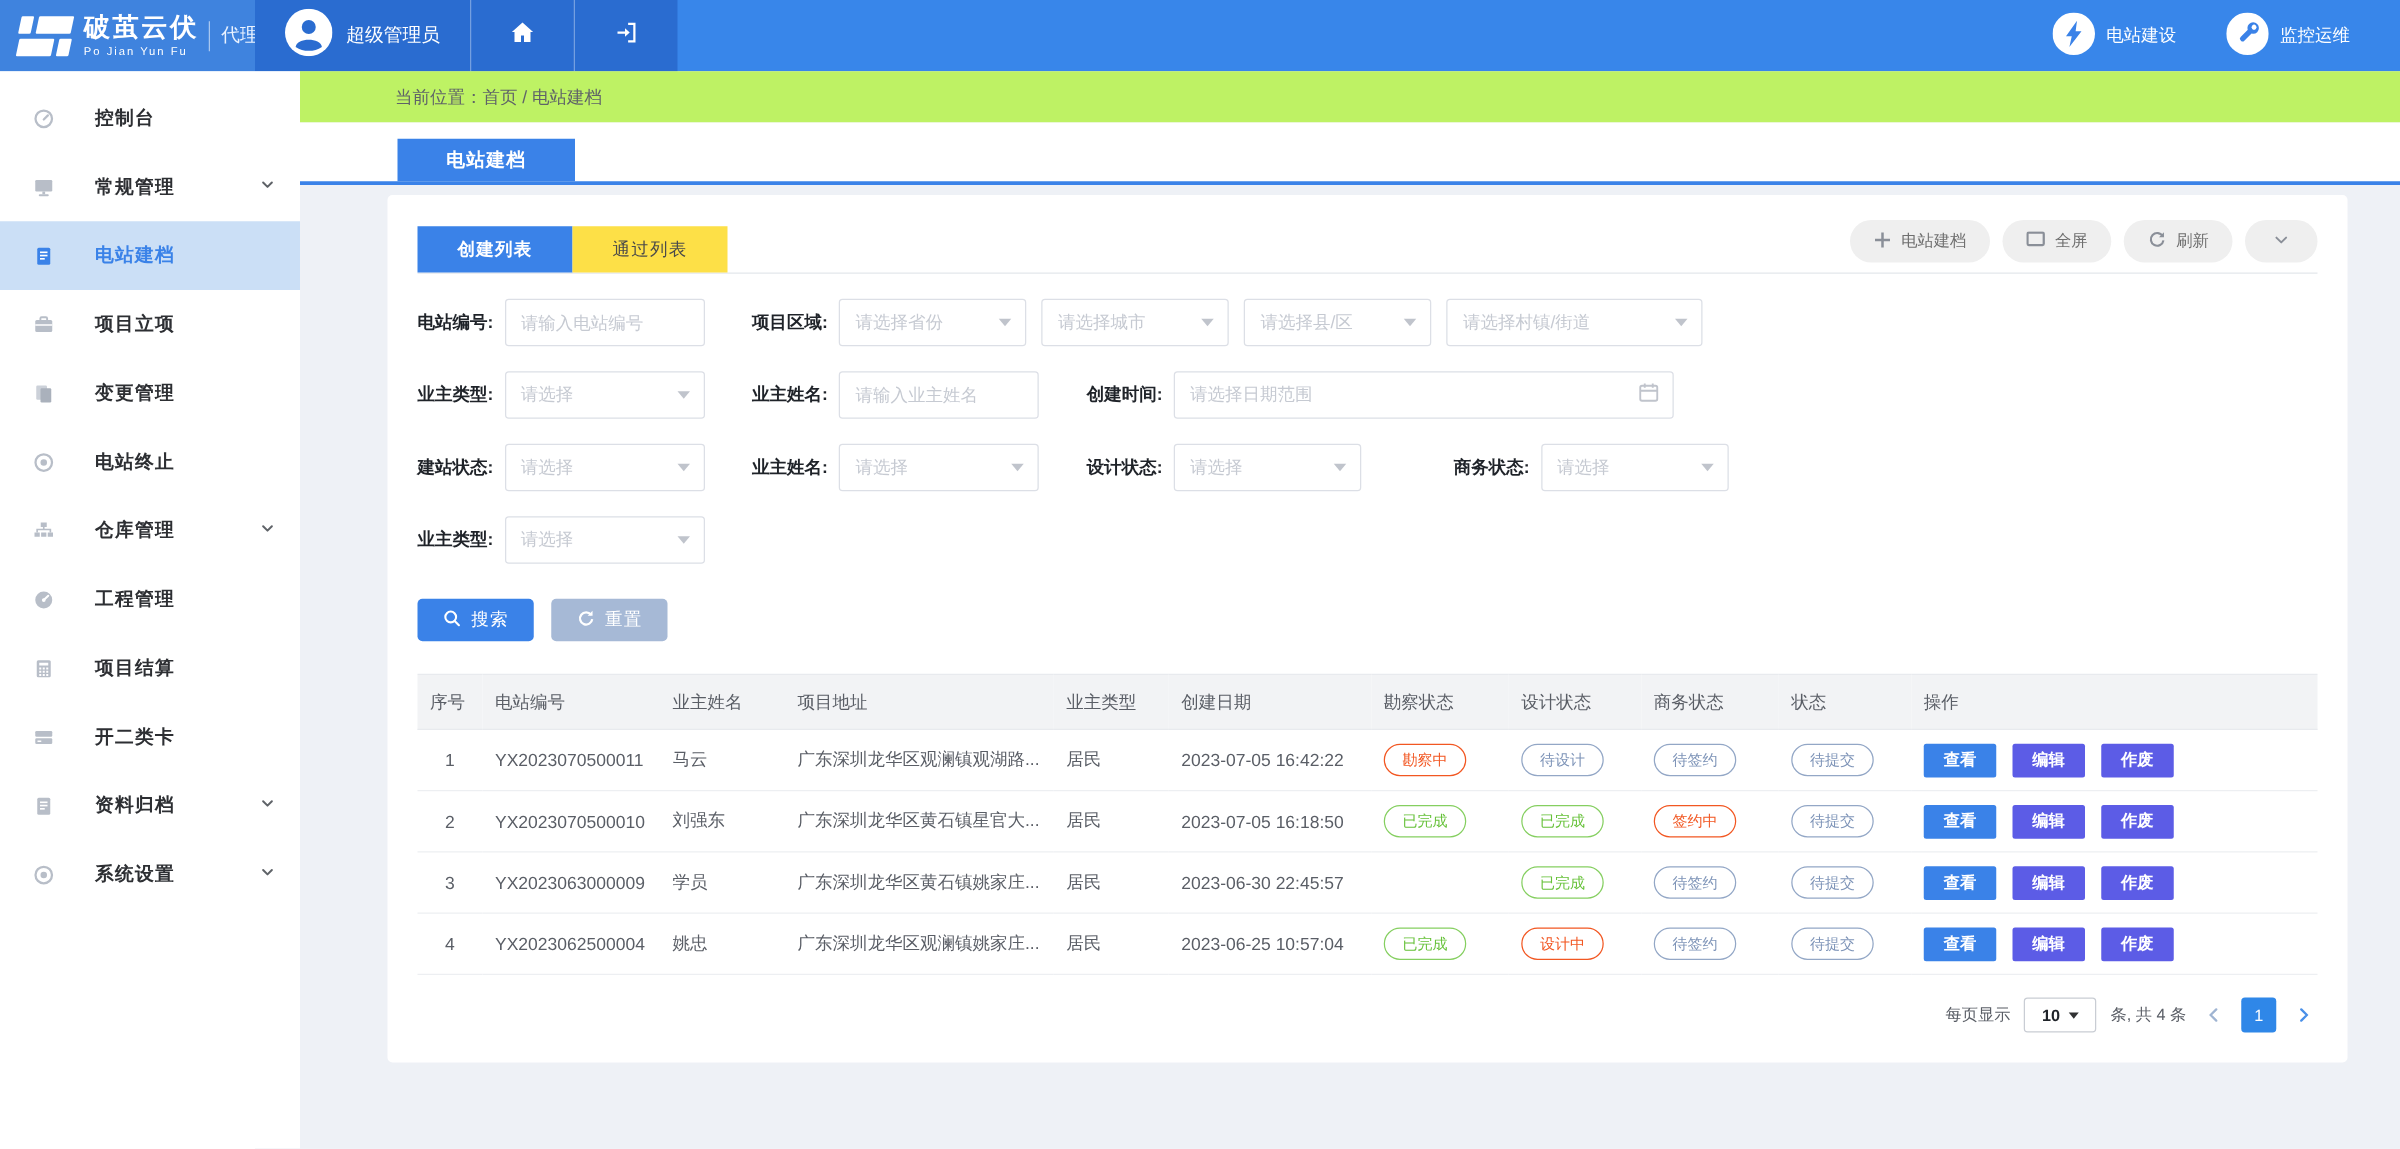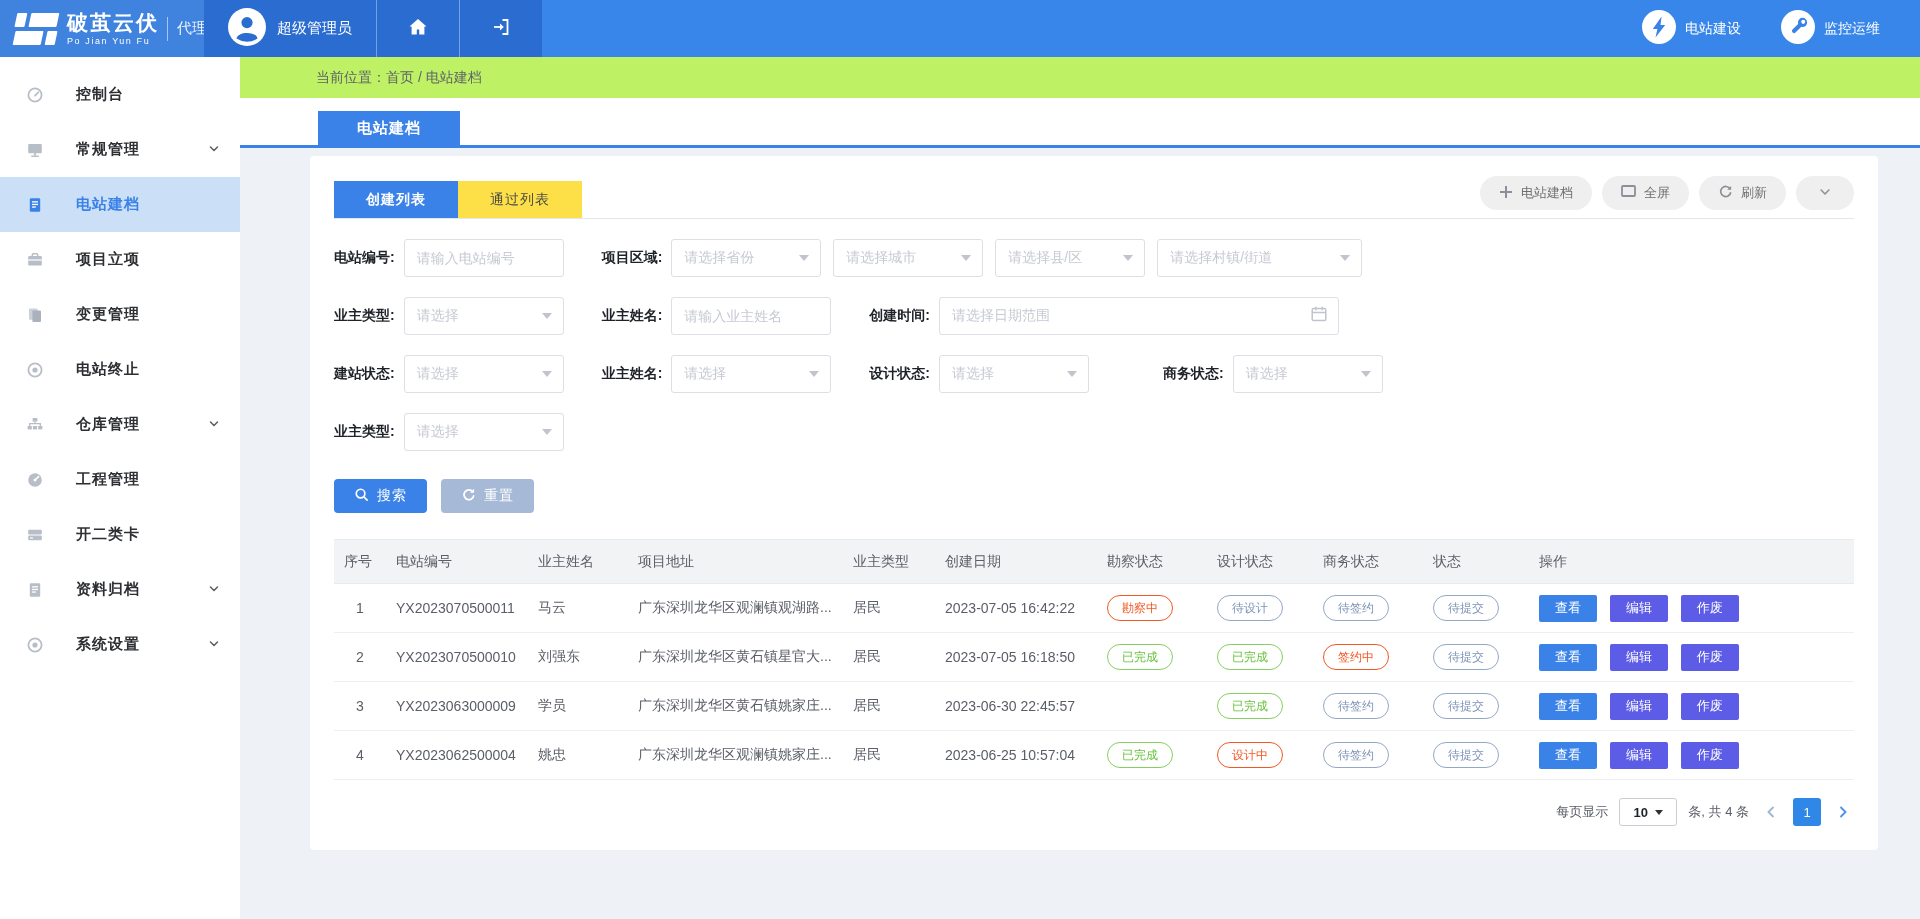--- a/index.html
+++ b/index.html
@@ -75,21 +75,21 @@
 
   
   .tbl { width:100%; border-collapse:collapse; table-layout:fixed; margin-top:26px; }
   .tbl thead th { background:#f2f3f5; height:44px; font-weight:normal; color:#5a5e66; text-align:left; padding:0 10px; font-size:14px; border-top:1px solid #e8eaee; border-bottom:1px solid #e8eaee; white-space:nowrap; }
   .tbl tbody td { height:49px; border-bottom:1px solid #edeff2; color:#5a5e66; padding:0 10px; font-size:14px; white-space:nowrap; overflow:hidden; }
   .tc { text-align:center; }
   .pill { display:inline-flex; align-items:center; justify-content:center; height:26px; min-width:66px; padding:0 11px; border-radius:14px; font-size:12px; border:1px solid; background:#fff; }
   .pill--orange { color:#f25722; border-color:#f25722; }
   .pill--green  { color:#67c23a; border-color:#85cf60; }
   .pill--blue   { color:#7e94b8; border-color:#93a7c6; }
-  .act { width:58px; height:27px; border:none; border-radius:2px; color:#fff; font-size:13px; cursor:pointer; margin-right:9px; font-family:inherit; }
+  .act { width:58px; height:27px; border:none; border-radius:2px; color:#fff; font-size:13px; cursor:pointer; margin-right:9px; font-family:inherit;font-weight:bold; }
   .act--view { background:#3a82e8; }
   .act--edit, .act--void { background:#5c5ce6; }
 
   
   .pager { display:flex; align-items:center; justify-content:flex-end; margin-top:18px; gap:11px; font-size:13px; color:#5a5e66; }
   .pp-select { width:58px; height:28px; border:1px solid #c9cdd4; border-radius:3px; display:flex; align-items:center; justify-content:center; gap:7px; color:#1f2329; font-weight:bold; cursor:pointer; background:#fff; }
   .pp-caret { width:0; height:0; border-left:4px solid transparent; border-right:4px solid transparent; border-top:5px solid #303133; }
   .pg-chev { width:22px; height:28px; display:flex; align-items:center; justify-content:center; cursor:pointer; }
   .pg-num { width:28px; height:28px; background:#2f87e8; border-radius:3px; color:#fff; display:flex; align-items:center; justify-content:center; font-size:13px; cursor:pointer; }
 </style>
@@ -248,20 +248,40 @@
       </div>
       <div class="side-item">
         <span class="side-icon">
             <svg width="18" height="18" viewBox="0 0 18 18">
               <circle cx="9" cy="9" r="6.8" fill="#b8bec8"></circle>
               <path d="M9 9 12.6 5.6" stroke="#fff" stroke-width="1.6" stroke-linecap="round"></path>
               <circle cx="9" cy="9" r="1.5" fill="#fff"></circle>
             </svg>
           </span>
         <span class="side-label">工程管理</span>
+      </div>
+      <div class="side-item">
+        <span class="side-icon">
+            <svg width="18" height="18" viewBox="0 0 18 18">
+              <rect x="3.4" y="2.2" width="11.2" height="13.6" rx="1.2" fill="#b8bec8"></rect>
+              <rect x="5.4" y="4.2" width="7.2" height="2.2" fill="#fff"></rect>
+              <g fill="#fff">
+                <rect x="5.4" y="8" width="1.6" height="1.6"></rect>
+                <rect x="8.2" y="8" width="1.6" height="1.6"></rect>
+                <rect x="11" y="8" width="1.6" height="1.6"></rect>
+                <rect x="5.4" y="10.6" width="1.6" height="1.6"></rect>
+                <rect x="8.2" y="10.6" width="1.6" height="1.6"></rect>
+                <rect x="11" y="10.6" width="1.6" height="1.6"></rect>
+                <rect x="5.4" y="13.2" width="1.6" height="1.6"></rect>
+                <rect x="8.2" y="13.2" width="1.6" height="1.6"></rect>
+                <rect x="11" y="13.2" width="1.6" height="1.6"></rect>
+              </g>
+            </svg>
+          </span>
+        <span class="side-label">项目结算</span>
       </div>
       <div class="side-item">
         <span class="side-icon">
             <svg width="18" height="18" viewBox="0 0 18 18">
               <rect x="2.2" y="3.8" width="13.6" height="4.6" rx="1" fill="#b8bec8"></rect>
               <rect x="2.2" y="9.6" width="13.6" height="4.6" rx="1" fill="#b8bec8"></rect>
               <rect x="4" y="11.4" width="3" height="1.2" fill="#fff"></rect>
             </svg>
           </span>
         <span class="side-label">开二类卡</span>

